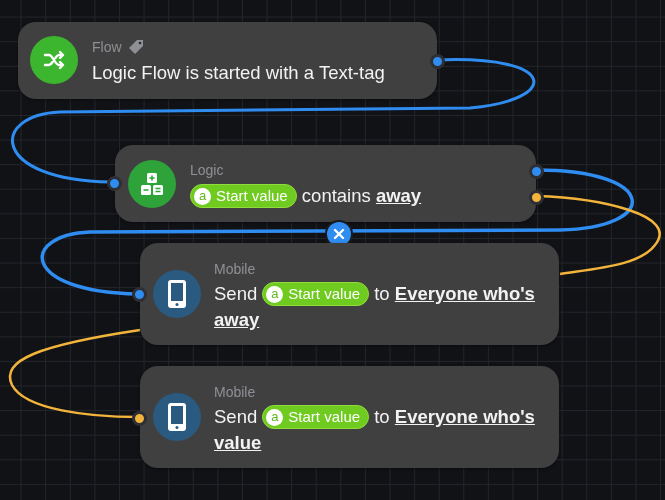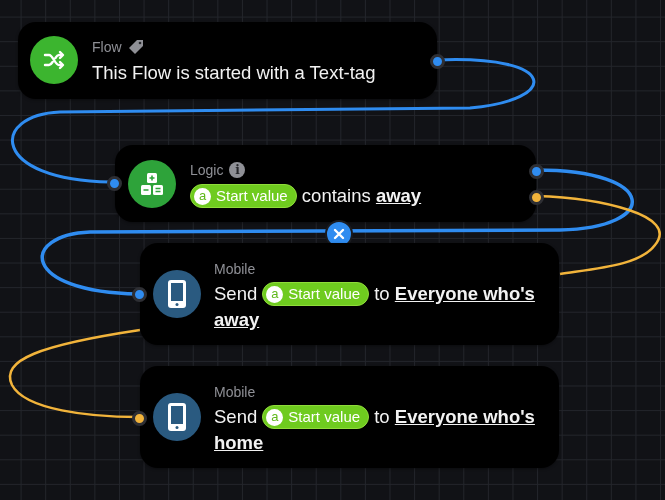--- a/index.html
+++ b/index.html
@@ -8,21 +8,21 @@
     background-color:#111216;
     background-image:
       linear-gradient(#23252b 1px, transparent 1px),
       linear-gradient(90deg, #23252b 1px, transparent 1px);
     background-size:24.6px 24.6px;
     background-position:-4px -8px;
     font-family:"Liberation Sans", sans-serif;
   }
   .wires { position:absolute; left:0; top:0; width:665px; height:500px; pointer-events:none; }
   .card {
-    position:absolute; background:#000000; border-radius:18px;
+    position:absolute; background:#404040; border-radius:18px;
     box-shadow:0 1px 3px rgba(0,0,0,0.4);
   }
   .icon-circle {
     position:absolute; width:48px; height:48px; border-radius:50%;
     display:flex; align-items:center; justify-content:center;
   }
   .kind { position:absolute; color:#8f9096; font-size:14px; display:flex; align-items:center; gap:6px; }
   .body-text { position:absolute; color:#f2f2f2; font-size:18.5px; line-height:26px; }
   .body-text b { font-weight:bold;text-decoration:underline; }
   .chip {
@@ -64,34 +64,34 @@
         <path d="M18 4l3 3-3 3M18 14l3 3-3 3" stroke="#fff" stroke-width="2.4" fill="none" stroke-linecap="round" stroke-linejoin="round"></path>
       </svg>
   </div>
   <div class="kind" style="left:74px;top:17px;">
     <span>Flow</span>
     <svg width="16" height="16" viewBox="0 0 16 16">
         <path d="M9 1h6v6l-8 8-6-6z" fill="#8f9096"></path>
         <circle cx="12" cy="4" r="1.3" fill="#26272b"></circle>
       </svg>
   </div>
-  <div class="body-text" style="left:74px;top:38px;white-space:nowrap;">This Flow is started with a Text-tag</div>
+  <div class="body-text" style="left:74px;top:38px;white-space:nowrap;">Logic Flow is started with a Text-tag</div>
   <div class="port blue" style="left:412px;top:32px;"></div>
 </div>
 
 <div class="card" style="left:115px;top:145px;width:421px;height:77px;">
   <div class="icon-circle" style="left:13px;top:15px;background:#2ea33a;">
     <svg width="26" height="26" viewBox="0 0 26 26">
         <rect x="8" y="2" width="10" height="10" rx="1.5" fill="#fff"></rect>
         <rect x="2" y="14" width="10" height="10" rx="1.5" fill="#fff"></rect>
         <rect x="14" y="14" width="10" height="10" rx="1.5" fill="#fff"></rect>
         <path d="M13 4.5v5M10.5 7h5M4.5 19h5M16.5 17.5h5M16.5 20.5h5" stroke="#2ea33a" stroke-width="1.6"></path>
       </svg>
   </div>
-  <div class="kind" style="left:75px;top:17px;">
+  <div class="kind" style="left:75px;top:17px;flex-direction:column;">
     <span>Logic</span>
     <span style="width:16px;height:16px;border-radius:50%;background:#8f9096;color:#26272b;font-size:12px;font-weight:bold;display:flex;align-items:center;justify-content:center;font-family:'DejaVu Serif',serif;">i</span>
   </div>
   <div class="body-text" style="left:75px;top:38px;white-space:nowrap;">
     <span class="chip">
         <span class="a">a</span>
         <span>Start value</span>
       </span>
     <span>contains</span>
     <b>away</b>
@@ -139,16 +139,16 @@
   </div>
   <div class="kind" style="left:74px;top:18px;">Mobile</div>
   <div class="body-text" style="left:74px;top:38px;width:340px;">
     <span>Send</span>
     <span class="chip">
         <span class="a">a</span>
         <span>Start value</span>
       </span>
     <span>to</span>
     <b>Everyone who's</b><br>
-    <b>home</b>
+    <b>value</b>
   </div>
   <div class="port orange" style="left:-8px;top:45px;"></div>
 </div>
 
 </body></html>

